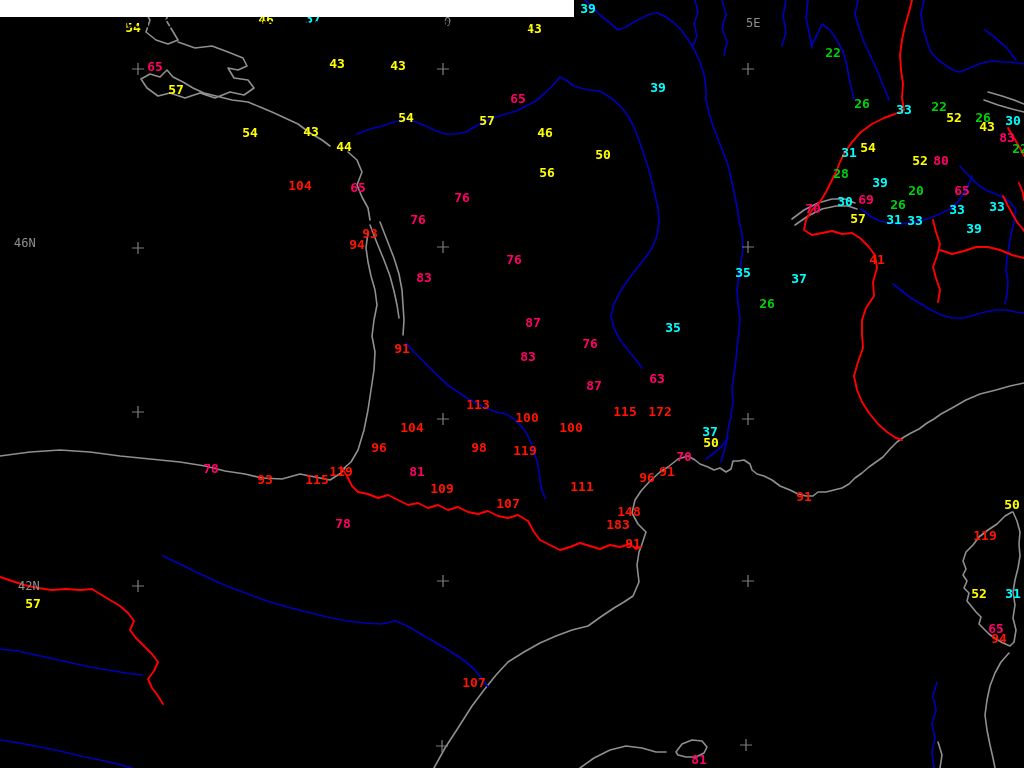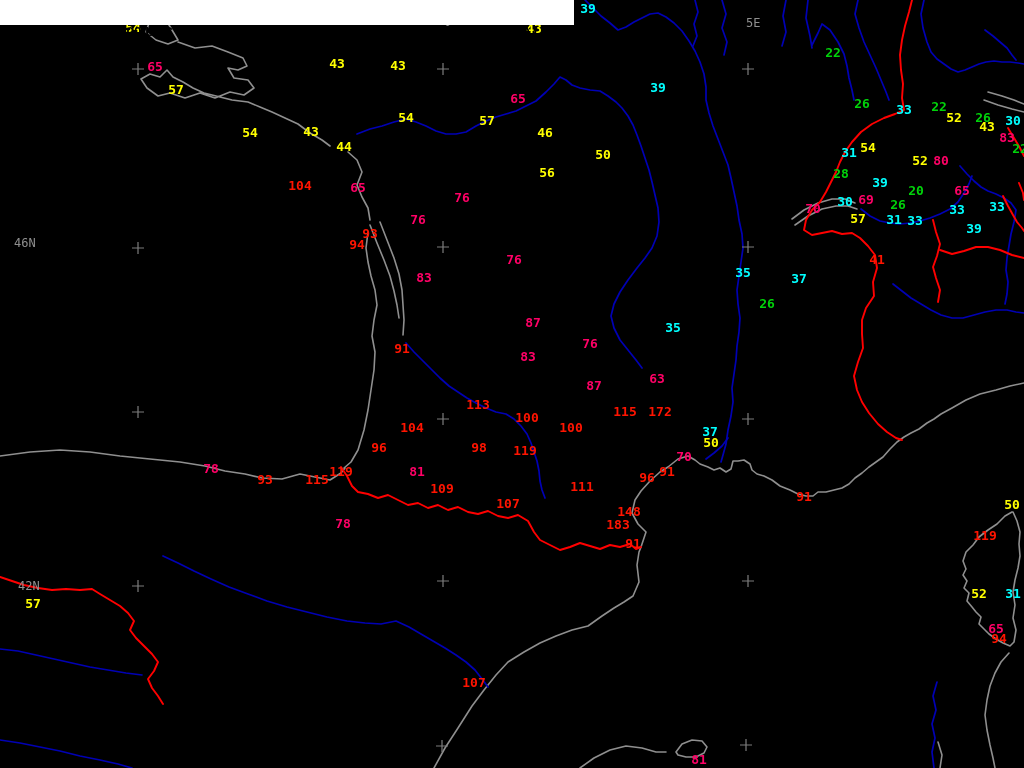--- a/index.html
+++ b/index.html
@@ -1,21 +1,21 @@
 <!DOCTYPE html>
 <html><head>
 <meta charset="utf-8">
 <style>
   html,body{margin:0;padding:0;background:#000;}
   #screen{position:relative;width:1024px;height:768px;background:#000;overflow:hidden;
           font-family:"DejaVu Sans Mono",monospace;}
   #map{position:absolute;left:0;top:0;}
   #titlebar{position:absolute;left:0;top:0;background:#ffffff;color:#000;
             font-family:"Liberation Sans",sans-serif;font-weight:bold;font-size:13.5px;
-            line-height:16px;height:17px;padding:8px 5px 0 2px;white-space:pre;z-index:5;}
+            line-height:16px;height:17px;padding:0 5px 0 2px;white-space:pre;z-index:5;}
   .station{font:bold 13px "DejaVu Sans Mono",monospace;}
   .glabel{font:12px "DejaVu Sans Mono",monospace;}
 </style>
 </head>
 <body>
 
 <div id="screen">
   <svg id="map" width="1024" height="768" viewBox="0 0 1024 768">
       <rect x="0" y="0" width="1024" height="768" fill="#000000"></rect>
       <polyline points="143 8 150 20 146 32 156 40 168 44 178 40 172 30 166 20 170 10" fill="none" stroke="#8f8f8f" stroke-width="1.6" stroke-linejoin="round" stroke-linecap="round"></polyline>

